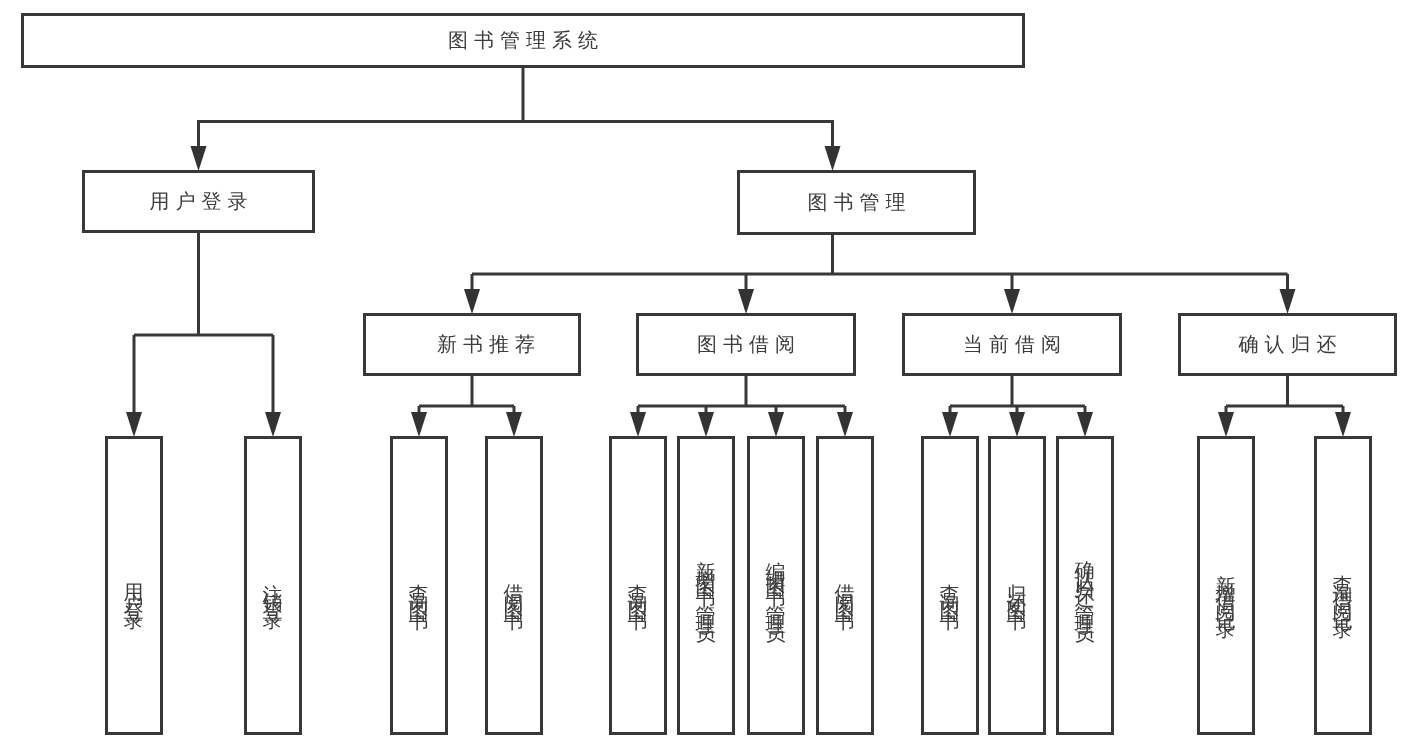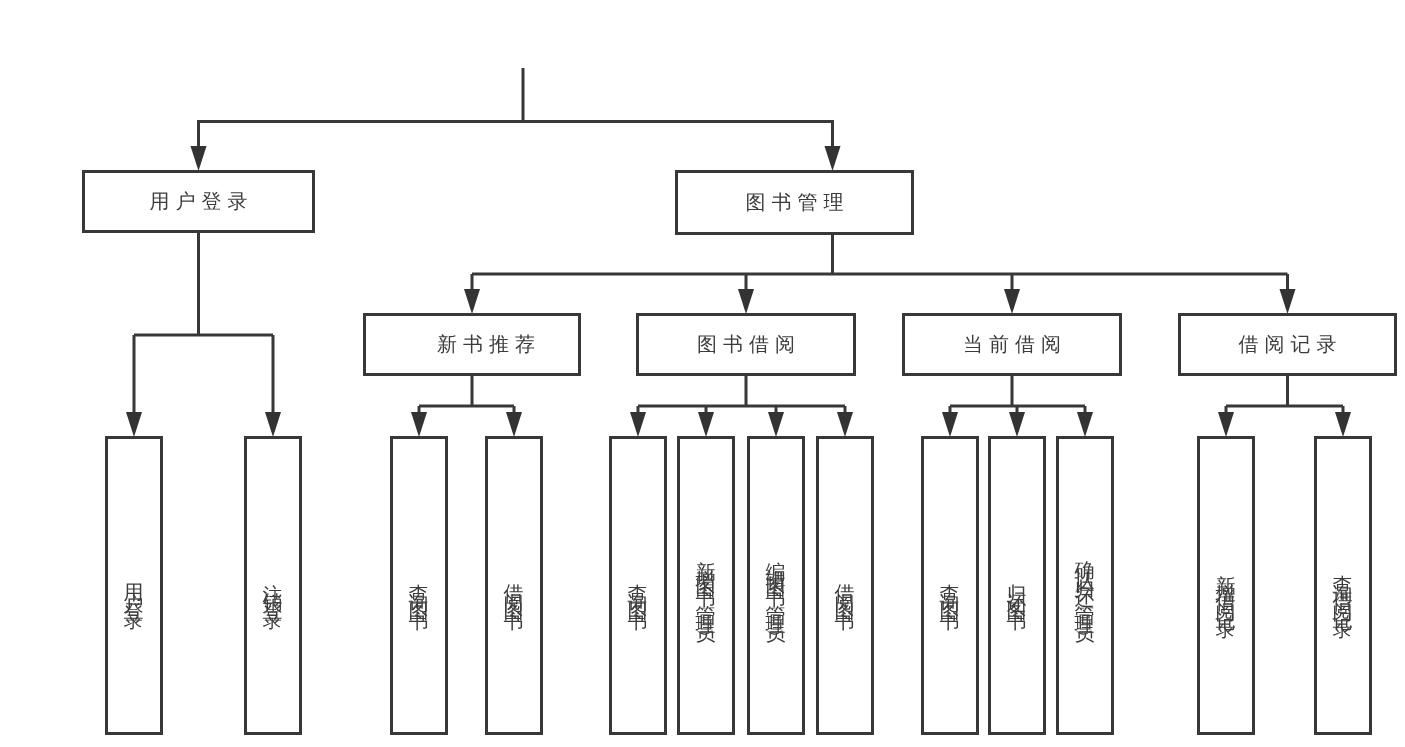--- a/index.html
+++ b/index.html
@@ -91,39 +91,42 @@
       <polygon points="768,412 784,412 776,437"></polygon>
       <polygon points="837,412 853,412 845,437"></polygon>
       <polygon points="942,412 958,412 950,437"></polygon>
       <polygon points="1009,412 1025,412 1017,437"></polygon>
       <polygon points="1077,412 1093,412 1085,437"></polygon>
       <polygon points="1218,412 1234,412 1226,437"></polygon>
       <polygon points="1335,412 1351,412 1343,437"></polygon>
     </g>
   </svg>
 
+  <div class="node hnode" style="left:21px; top:13px; width:1004px; height:55px;">
+    <span>图书管理系统</span>
+  </div>
 
   <div class="node hnode" style="left:82px; top:170px; width:233px; height:63px;">
     <span>用户登录</span>
   </div>
-  <div class="node hnode" style="left:675px; top:170px; width:239px; height:65px;justify-content:center;">
+  <div class="node hnode" style="left:737px; top:170px; width:239px; height:65px;justify-content:center;">
     <span>图书管理</span>
   </div>
 
   <div class="node hnode" style="left:363px; top:313px; width:218px; height:63px;padding-left:28px;">
     <span>新书推荐</span>
   </div>
   <div class="node hnode" style="left:902px; top:313px; width:220px; height:63px;">
     <span>当前借阅</span>
   </div>
   <div class="node hnode" style="left:636px; top:313px; width:220px; height:63px;">
     <span>图书借阅</span>
   </div>
   <div class="node hnode" style="left:1178px; top:313px; width:219px; height:63px;">
-    <span>借阅记录</span>
+    <span>确认归还</span>
   </div>
 
   <div class="node vnode" style="left:105px; top:436px; width:58px; height:299px;">
     <span>用户登录</span>
   </div>
   <div class="node vnode" style="left:244px; top:436px; width:58px; height:299px;">
     <span>注销登录</span>
   </div>
 
   <div class="node vnode" style="left:390px; top:436px; width:58px; height:299px;">

